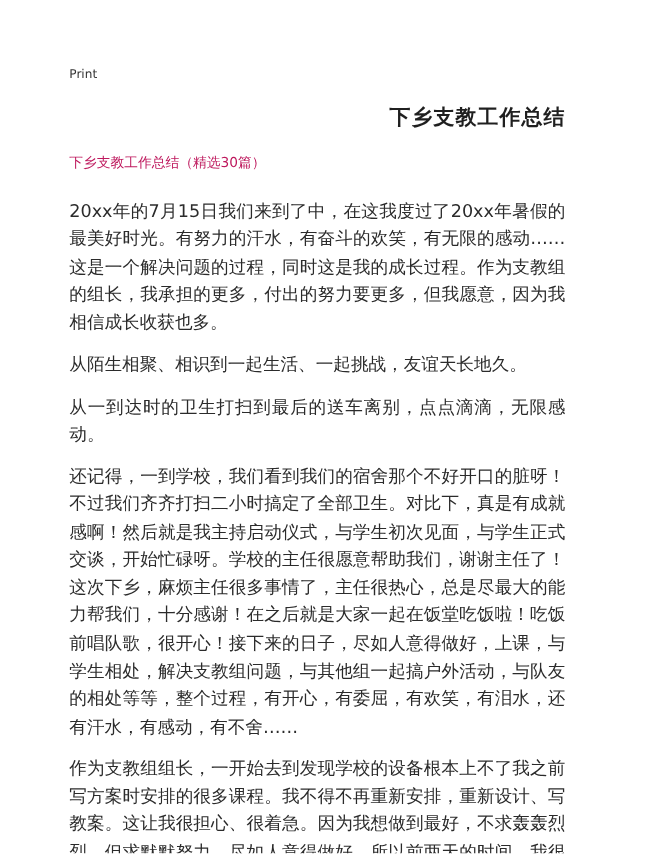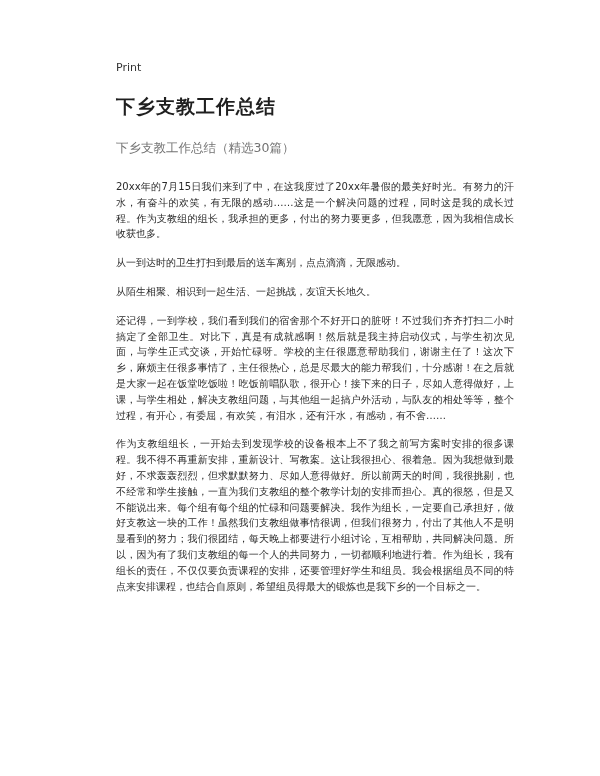--- a/index.html
+++ b/index.html
@@ -6,72 +6,72 @@
     margin: 0;
     padding: 0;
     background: #ffffff;
   }
   .page {
     position: relative;
     width: 600px;
     height: 776px;
     background: #ffffff;
     box-sizing: border-box;
-    padding: 56px 86px 0 116px;
+    padding: 56px 86px 0 63px;
     overflow: hidden;
     font-family: "DejaVu Sans", "Liberation Sans", sans-serif;
     color: #262626;
   }
   .print-link {
     display: inline-block;
     font-size: 11px;
     color: #333333;
     cursor: pointer;
     margin: 0 0 12px 0;
   }
   .doc-title {
     font-size: 19px;
     font-weight: bold;
-    text-align: left;
+    text-align: right;
     color: #1f1f1f;
     margin: 8px 0 20px 0;
     letter-spacing: 1px;
   }
   .doc-subtitle {
     font-size: 12.5px;
-    color: #737373;
+    color: #be185d;
     margin: 0 0 22px 0;
   }
   .section-heading {
     font-size: 13.5px;
     font-weight: bold;
     color: #1f1f1f;
     margin: 0 0 16px 0;
   }
   .body-paragraph {
-    font-size: 10px;
+    font-size: 16px;
     line-height: 1.58;
     text-align: justify;
     color: #2b2b2b;
     margin: 0 0 13px 0;
     word-break: break-all;
   }
 </style>
 </head>
 <body>
 
 <div class="page">
 
   <a class="print-link">Print</a>
 
   <h1 class="doc-title">下乡支教工作总结</h1>
 
   <div class="doc-subtitle">下乡支教工作总结（精选30篇）</div>
 
 
   <p class="body-paragraph">20xx年的7月15日我们来到了中，在这我度过了20xx年暑假的最美好时光。有努力的汗水，有奋斗的欢笑，有无限的感动……这是一个解决问题的过程，同时这是我的成长过程。作为支教组的组长，我承担的更多，付出的努力要更多，但我愿意，因为我相信成长收获也多。</p>
+  <p class="body-paragraph">从陌生相聚、相识到一起生活、一起挑战，友谊天长地久。</p>
   <p class="body-paragraph">从一到达时的卫生打扫到最后的送车离别，点点滴滴，无限感动。</p>
-  <p class="body-paragraph">从陌生相聚、相识到一起生活、一起挑战，友谊天长地久。</p>
   <p class="body-paragraph">还记得，一到学校，我们看到我们的宿舍那个不好开口的脏呀！不过我们齐齐打扫二小时搞定了全部卫生。对比下，真是有成就感啊！然后就是我主持启动仪式，与学生初次见面，与学生正式交谈，开始忙碌呀。学校的主任很愿意帮助我们，谢谢主任了！这次下乡，麻烦主任很多事情了，主任很热心，总是尽最大的能力帮我们，十分感谢！在之后就是大家一起在饭堂吃饭啦！吃饭前唱队歌，很开心！接下来的日子，尽如人意得做好，上课，与学生相处，解决支教组问题，与其他组一起搞户外活动，与队友的相处等等，整个过程，有开心，有委屈，有欢笑，有泪水，还有汗水，有感动，有不舍……</p>
   <p class="body-paragraph">作为支教组组长，一开始去到发现学校的设备根本上不了我之前写方案时安排的很多课程。我不得不再重新安排，重新设计、写教案。这让我很担心、很着急。因为我想做到最好，不求轰轰烈烈，但求默默努力、尽如人意得做好。所以前两天的时间，我很挑剔，也不经常和学生接触，一直为我们支教组的整个教学计划的安排而担心。真的很怒，但是又不能说出来。每个组有每个组的忙碌和问题要解决。我作为组长，一定要自己承担好，做好支教这一块的工作！虽然我们支教组做事情很调，但我们很努力，付出了其他人不是明显看到的努力；我们很团结，每天晚上都要进行小组讨论，互相帮助，共同解决问题。所以，因为有了我们支教组的每一个人的共同努力，一切都顺利地进行着。作为组长，我有组长的责任，不仅仅要负责课程的安排，还要管理好学生和组员。我会根据组员不同的特点来安排课程，也结合自原则，希望组员得最大的锻炼也是我下乡的一个目标之一。</p>
   
 
 </div>
 
 </body></html>

